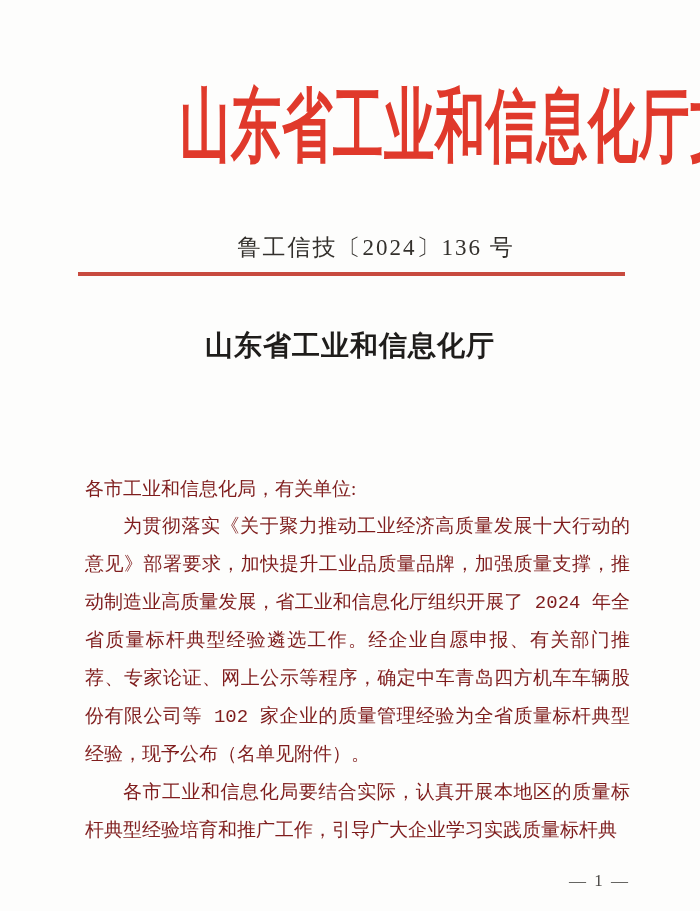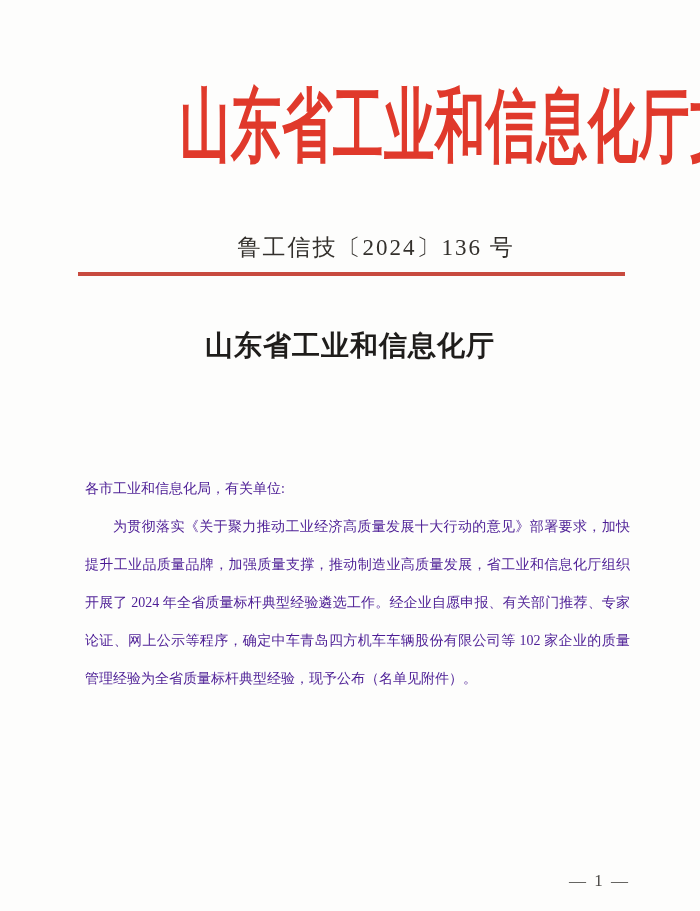--- a/index.html
+++ b/index.html
@@ -75,30 +75,31 @@
   }
   .title-line {
     display: block;
   }
   
   .body-block {
     position: absolute;
     top: 470px;
     left: 85px;
     width: 545px;
-    font-size: 14px;
+    font-size: 19px;
     line-height: 38px;
     text-align: justify;
-    color: #4c1d95;
+    color: #7f1d1d;
   }
   .body-block p {
     margin: 0;
   }
   .body-block p.para {
     text-indent: 2em;
+    font-family: Liberation Mono, monospace;
   }
   
   .page-number {
     position: absolute;
     right: 70px;
     bottom: 20px;
     font-size: 17px;
     letter-spacing: 2px;
     color: #4c4a47;
   }
@@ -116,17 +117,18 @@
 
   <div class="red-rule"></div>
 
   <h1 class="title">
     <span class="title-line">山东省工业和信息化厅</span>
   </h1>
 
   <div class="body-block">
     <p class="salutation">各市工业和信息化局，有关单位:</p>
     <p class="para">为贯彻落实《关于聚力推动工业经济高质量发展十大行动的意见》部署要求，加快提升工业品质量品牌，加强质量支撑，推动制造业高质量发展，省工业和信息化厅组织开展了 2024 年全省质量标杆典型经验遴选工作。经企业自愿申报、有关部门推荐、专家论证、网上公示等程序，确定中车青岛四方机车车辆股份有限公司等 102 家企业的质量管理经验为全省质量标杆典型经验，现予公布（名单见附件）。</p>
+    <p class="para">各市工业和信息化局要结合实际，认真开展本地区的质量标杆典型经验培育和推广工作，引导广大企业学习实践质量标杆典</p>
   </div>
 
   <div class="page-number">— 1 —</div>
 
 </div>
 
 </body></html>

